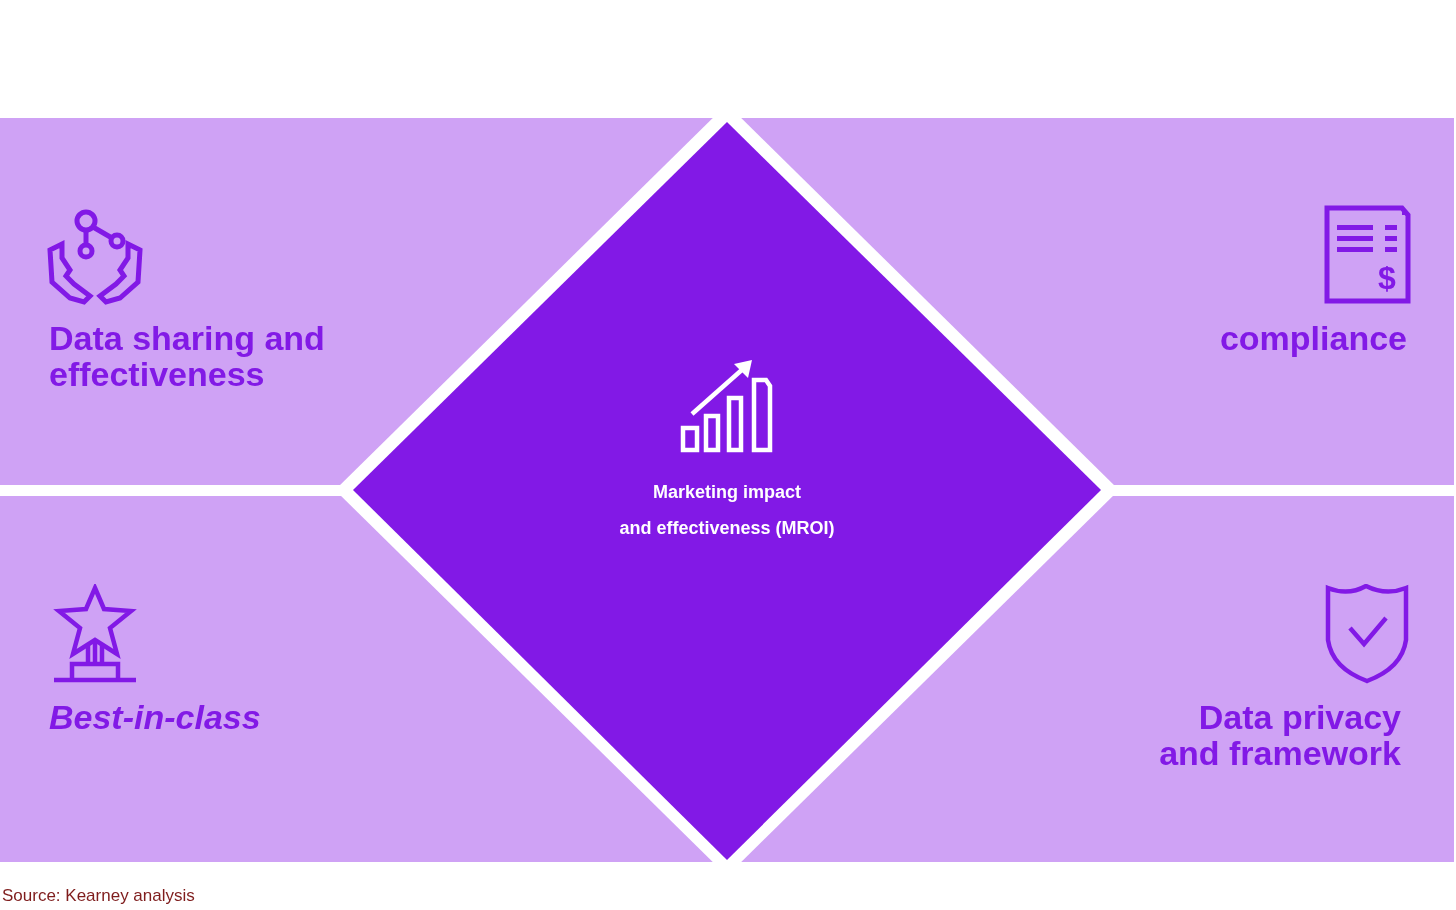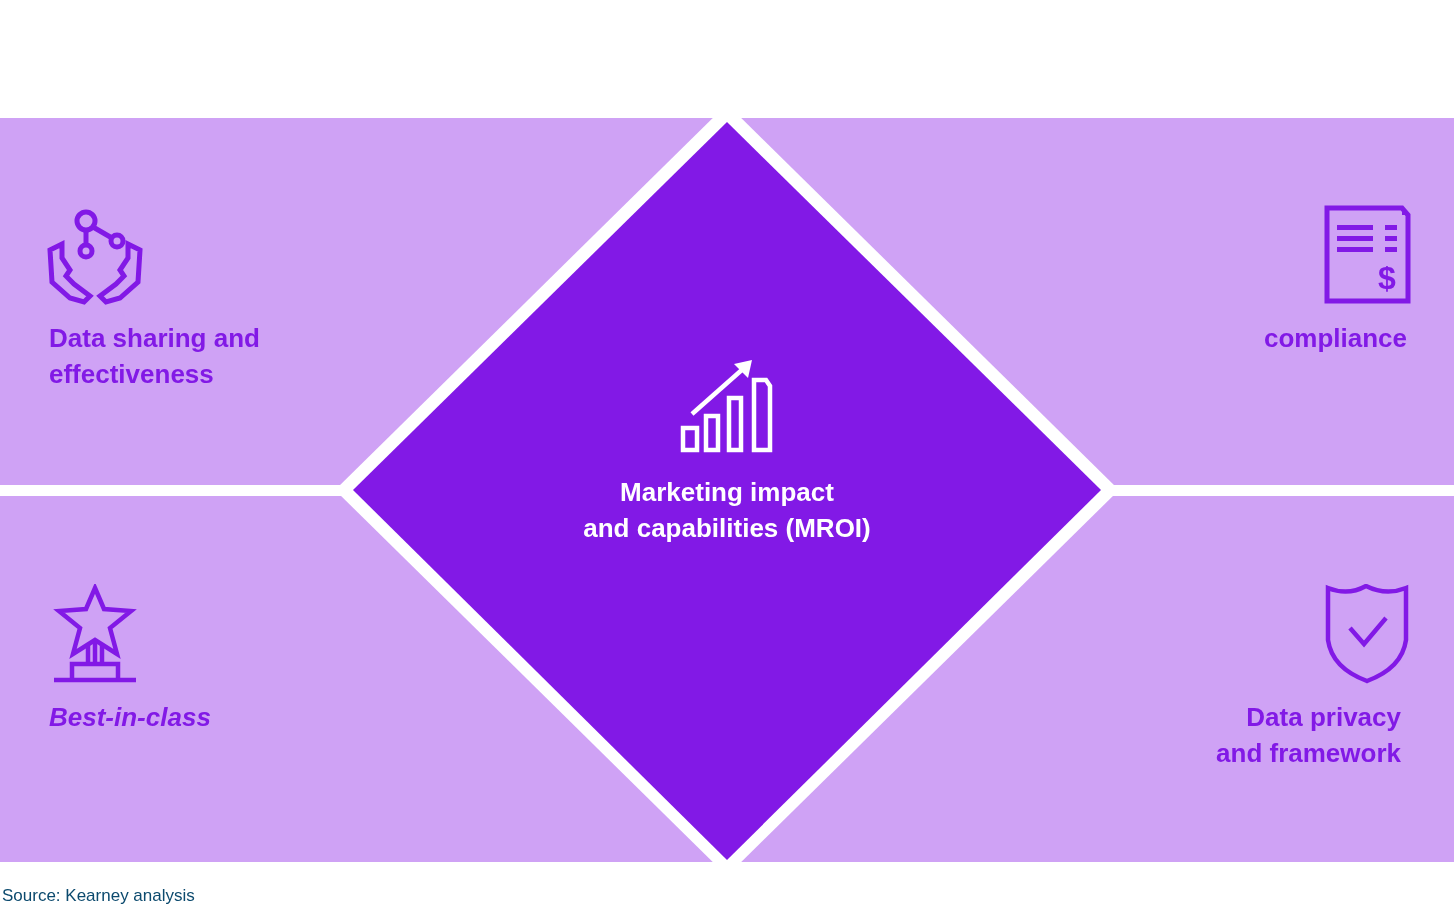--- a/index.html
+++ b/index.html
@@ -7,26 +7,26 @@
          font-family:"Liberation Sans", "DejaVu Sans", sans-serif; color:#1a1a1a; }
   .fig-label { position:absolute; left:2px; top:0px; font-size:25px; line-height:32px; font-weight:400; color:#111; }
   .fig-title { position:absolute; left:2px; top:34px; font-size:26px; line-height:34px; font-weight:700; color:#111; letter-spacing:-0.3px; }
   .panel { position:absolute; background:#cfa2f5; }
   .p-tl { left:0; top:118px; width:727px; height:367px; }
   .p-tr { left:729px; top:118px; width:725px; height:367px; }
   .p-bl { left:0; top:496px; width:727px; height:366px; }
   .p-br { left:729px; top:496px; width:725px; height:366px; }
   .canvas-svg { position:absolute; left:0; top:0; width:1456px; height:910px; pointer-events:none; }
   .q-icon { position:absolute; }
-  .q-label { position:absolute; font-size:26px; line-height:36px; font-weight:700; color:#8219e6; }
+  .q-label { position:absolute; font-size:34px; line-height:36px; font-weight:700; color:#8219e6; }
   .q-label.right { text-align:right; }
   .center-icon { position:absolute; left:678px; top:358px; width:98px; height:98px; }
   .center-label { position:absolute; left:527px; top:474px; width:400px; text-align:center;
-                  font-size:26px; line-height:36px; font-weight:700; color:#ffffff; }
-  .source { position:absolute; left:2px; top:884px; font-size:17px; line-height:24px; color:#0c4a6e; }
+                  font-size:18px; line-height:36px; font-weight:700; color:#ffffff; }
+  .source { position:absolute; left:2px; top:884px; font-size:17px; line-height:24px; color:#7f1d1d; }
 </style>
 </head>
 <body>
 
 <div class="fig-label">Figure 3</div>
 <div class="fig-title">Martech “case for change” framework</div>
 
 <div class="panel p-tl"></div>
 <div class="panel p-tr"></div>
 <div class="panel p-bl"></div>
@@ -101,16 +101,16 @@
     <rect x="5" y="70" width="14" height="22"></rect>
     <rect x="28" y="58" width="12" height="34"></rect>
     <rect x="51" y="40" width="12" height="52"></rect>
     <path d="M76,22 L88,22 L92,28 L92,92 L76,92 Z"></path>
     <line x1="14" y1="56" x2="66" y2="10"></line>
   </g>
   <polygon points="56,6 74,2 70,20" fill="#ffffff"></polygon>
 </svg>
 <div class="center-label">
   <div>Marketing impact</div>
-  <div>and capabilities (MROI)</div>
+  <div>and effectiveness (MROI)</div>
 </div>
 
 <div class="source">Source: Kearney analysis</div>
 
 </body></html>

